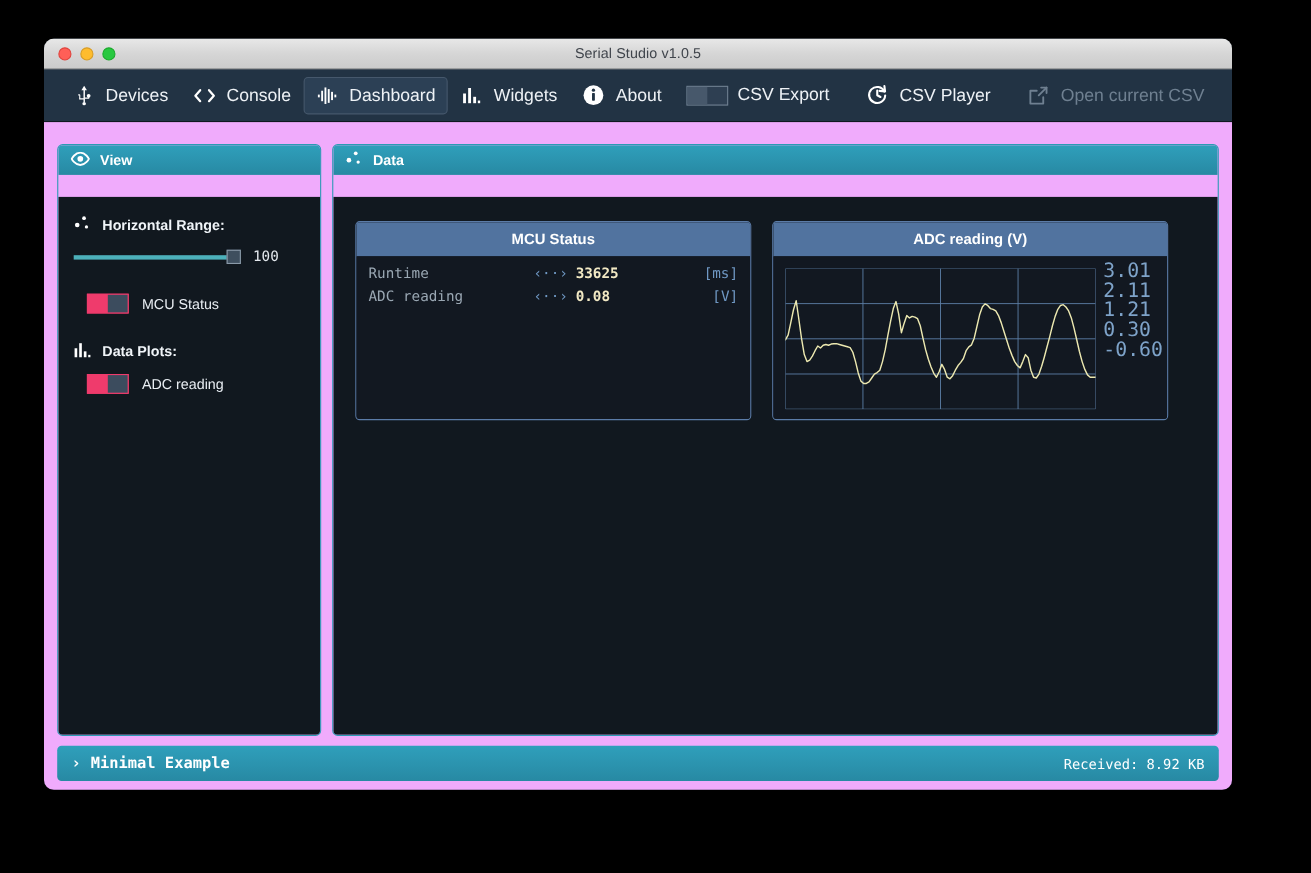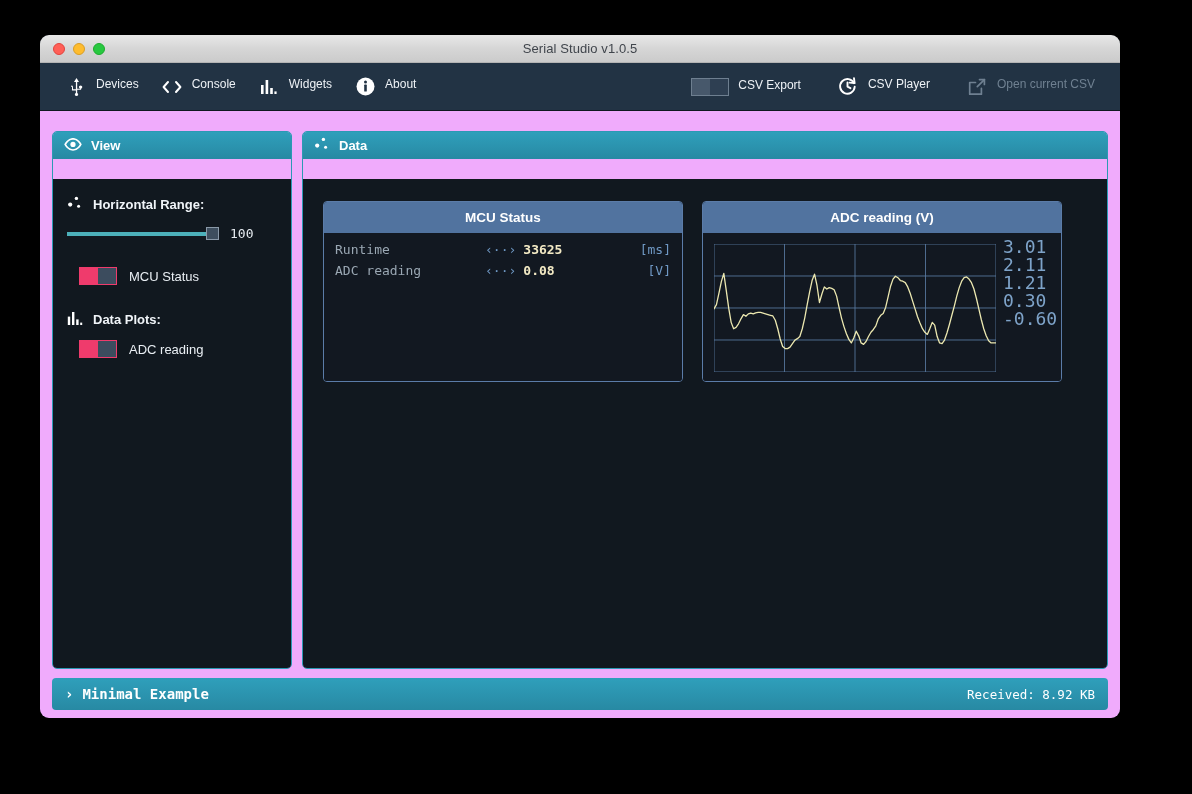--- a/index.html
+++ b/index.html
@@ -43,26 +43,26 @@
 
   
   #toolbar {
     height: 48px;
     background: #223344;
     border-bottom: 1px solid #101820;
     display: flex; align-items: center;
     padding: 0 14px;
   }
   .tb-item {
-    display: flex; align-items: flex-start; gap: 9px;
+    display: flex; align-items: flex-end; gap: 9px;
     padding: 6px 10px;
     border-radius: 4px;
     border: 1px solid transparent;
     color: #eef2f6;
-    font-size: 12px;
+    font-size: 16px;
     white-space: nowrap;
     cursor: pointer;
   }
   .tb-item.active {
     background: #2c4055;
     border-color: #46586c;
   }
   .tb-item.disabled { color: #6f8091; cursor: default; }
   .tb-item .ico { display: inline-flex; align-items: center; justify-content: center;
                   width: 22px; height: 20px; }
@@ -232,20 +232,35 @@
         <svg width="20" height="14" viewBox="0 0 20 14">
           <g fill="none" stroke="#ffffff" stroke-width="2" stroke-linecap="round" stroke-linejoin="round">
             <polyline points="6,2 1.6,7 6,12"></polyline>
             <polyline points="14,2 18.4,7 14,12"></polyline>
           </g>
         </svg>
       </span>
       <span>Console</span>
     </div>
 
+    <div class="tb-item active">
+      <span class="ico">
+        <svg width="20" height="16" viewBox="0 0 20 16">
+          <g fill="#ffffff">
+            <rect x="1" y="7" width="1.7" height="2.5"></rect>
+            <rect x="4" y="3.5" width="1.7" height="9.5"></rect>
+            <rect x="7" y="0.5" width="1.7" height="15"></rect>
+            <rect x="10" y="2" width="1.7" height="12.5"></rect>
+            <rect x="13" y="4.5" width="1.7" height="7.5"></rect>
+            <rect x="16" y="7" width="1.7" height="2.5"></rect>
+          </g>
+        </svg>
+      </span>
+      <span>Dashboard</span>
+    </div>
 
     <div class="tb-item">
       <span class="ico">
         <svg width="17" height="15" viewBox="0 0 17 15">
           <g fill="#ffffff">
             <rect x="1" y="6" width="2.6" height="9"></rect>
             <rect x="5.6" y="1" width="2.6" height="14"></rect>
             <rect x="10.2" y="9" width="2.6" height="6"></rect>
             <rect x="14.4" y="12.4" width="2.2" height="2.6"></rect>
           </g>

